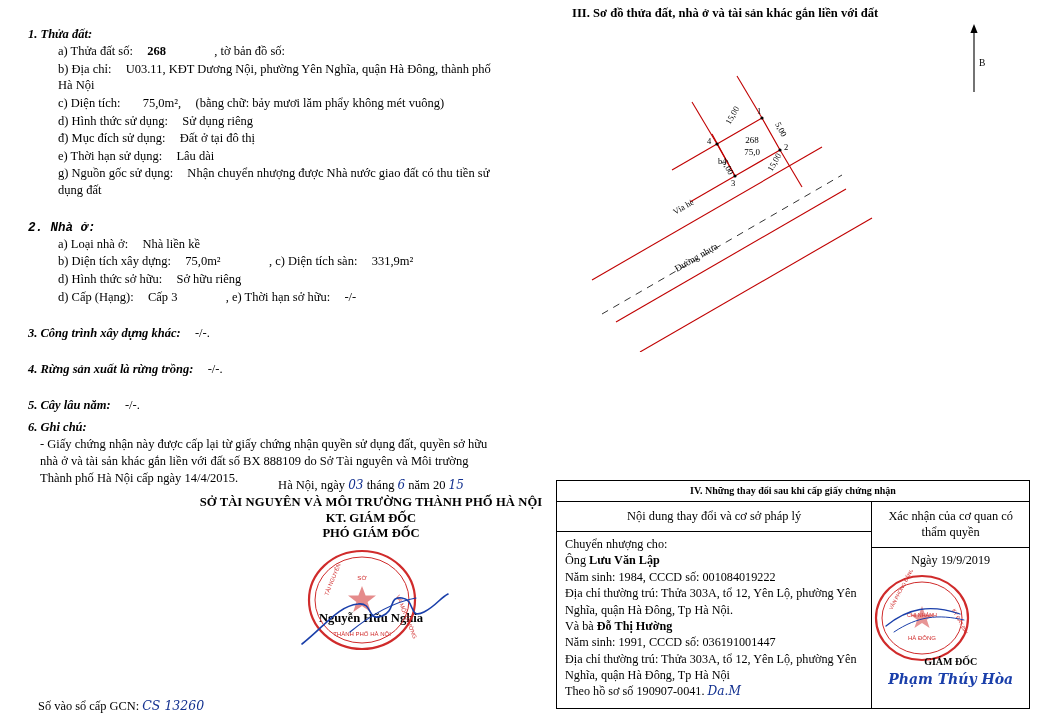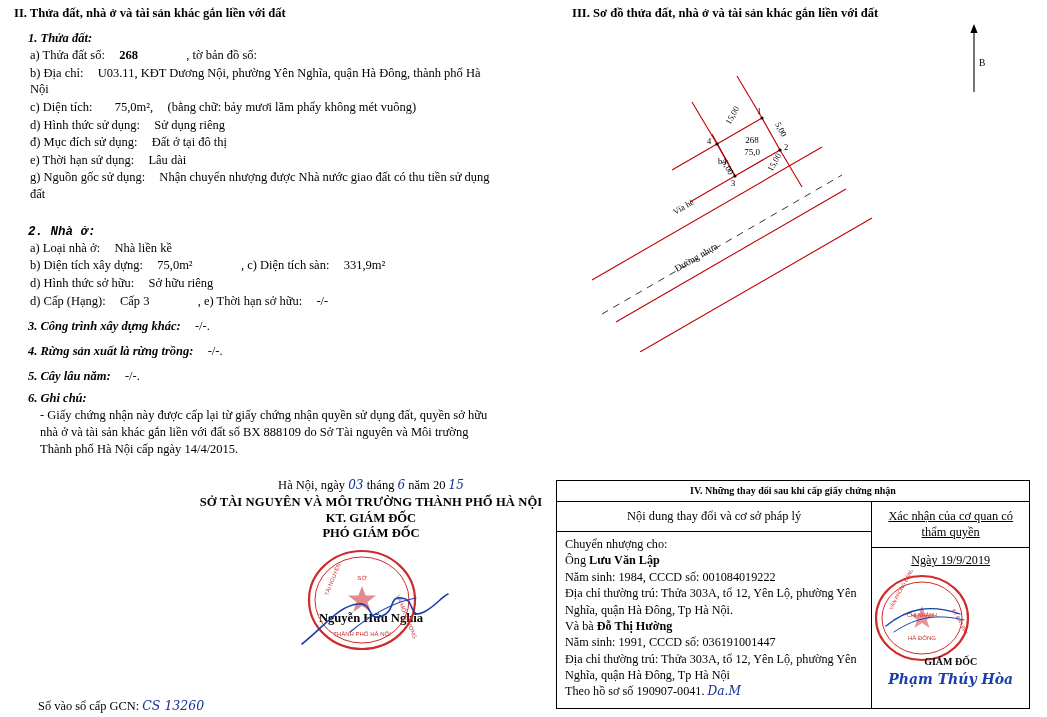--- a/index.html
+++ b/index.html
@@ -30,25 +30,25 @@
   }
   .sec-title {
     font-weight: bold;
     font-size: 12.6px;
     margin-bottom: 5px;
   }
   .lvl1 {
     font-weight: bold;
     font-style: italic;
     margin-left: 14px;
-    margin-top: 10px;
+    margin-top: 21px;
     margin-bottom: 1px;
   }
   .lvl2 {
-    margin-left: 16px;
+    margin-left: 44px;
     line-height: 1.33;
     margin-bottom: 1px;
   }
   .bold {
     font-weight: bold;
   }
   .note-line {
     margin-left: 26px;
     line-height: 1.35;
     margin-bottom: 2px;
@@ -163,21 +163,20 @@
     display: flex;
   }
   .sec4 .col-a {
     width: 316px;
     box-sizing: border-box;
     border-right: 1px solid #000;
   }
   .sec4 .col-b {
     width: 157px;
     box-sizing: border-box;
-    text-decoration: underline;
   }
   .sec4 .sub-head {
     text-align: center;
     padding: 6px 6px 7px 6px;
     border-bottom: 1px solid #000;
     font-size: 12.4px;
     line-height: 1.3;
   }
   .sec4 .body-a {
     padding: 4px 5px 6px 8px;
@@ -243,21 +242,20 @@
   .ink {
     color: #12308f;
   }
 </style>
 </head>
 <body>
 
 <div class="page">
 
   <div class="sec2">
-    <div class="sec-title">II. Thửa đất, nhà ở và tài sản khác gắn liền với đất</div>
 
     <div class="lvl1">1. Thửa đất:</div>
 
     <div class="lvl2">
       <span>a) Thửa đất số:</span>
       <span class="tabgap-s"></span>
       <span class="bold">268</span>
       <span class="tabgap-l"></span>
       <span>, tờ bản đồ số:</span>
     </div>

